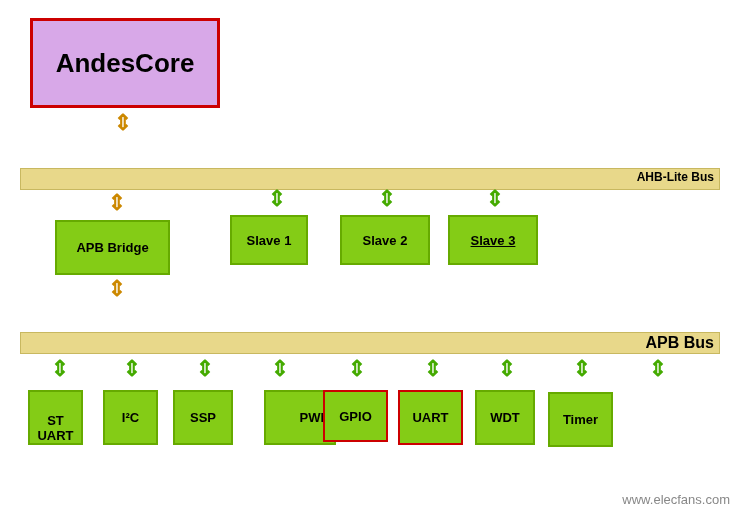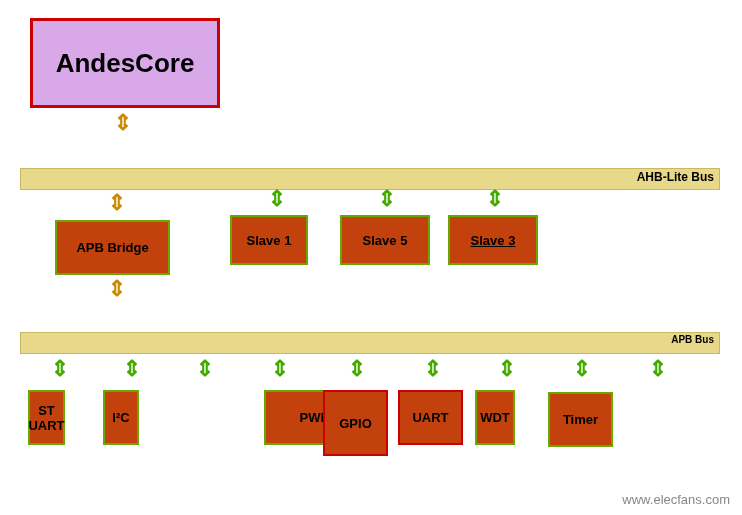--- a/index.html
+++ b/index.html
@@ -65,29 +65,29 @@
       left: 20px;
       width: 700px;
       height: 22px;
       background: #e8d88a;
       border: 1px solid #c8b860;
     }
     .apb-bus-label {
       position: absolute;
       top: 334px;
       right: 28px;
-      font-size: 10px;
+      font-size: 16px;
       font-weight: bold;
       color: #000;
     }
 
     
     .green-box {
       position: absolute;
-      background: #c2410c;
+      background: #84cc16;
       border: 2px solid #66aa00;
       display: flex;
       align-items: center;
       justify-content: center;
       text-align: center;
       font-size: 13px;
       font-weight: bold;
       color: #000;
     }
 
@@ -145,62 +145,65 @@
 
   <div class="v-arrow" style="left: 107px; top: 278px; width: 20px;">⇕</div>
 
   <div class="green-box" style="left: 230px; top: 215px; width: 78px; height: 50px;">
     <span>Slave 1</span>
   </div>
 
   <div class="v-arrow-green" style="left: 267px; top: 188px; width: 20px;">⇕</div>
 
   <div class="green-box" style="left: 340px; top: 215px; width: 90px; height: 50px;">
-    <span>Slave 5</span>
+    <span>Slave 2</span>
   </div>
 
   <div class="v-arrow-green" style="left: 377px; top: 188px; width: 20px;">⇕</div>
 
   <div class="green-box" style="left: 448px; top: 215px; width: 90px; height: 50px; text-decoration: underline;">
     <span>Slave 3</span>
   </div>
 
   <div class="v-arrow-green" style="left: 485px; top: 188px; width: 20px;">⇕</div>
 
   <div class="apb-bus"></div>
   <div class="apb-bus-label">APB Bus</div>
 
-  <div class="green-box" style="left: 28px; top: 390px; width: 37px; height: 55px;">
+  <div class="green-box" style="left: 28px; top: 390px; width: 55px; height: 55px; align-items: flex-end;">
     <span>ST UART</span>
   </div>
   <div class="v-arrow-green" style="left: 50px; top: 358px; width: 20px;">⇕</div>
 
-  <div class="green-box" style="left: 103px; top: 390px; width: 36px; height: 55px;">
+  <div class="green-box" style="left: 103px; top: 390px; width: 55px; height: 55px;">
     <span>I²C</span>
   </div>
   <div class="v-arrow-green" style="left: 122px; top: 358px; width: 20px;">⇕</div>
 
+  <div class="green-box" style="left: 173px; top: 390px; width: 60px; height: 55px;">
+    <span>SSP</span>
+  </div>
   <div class="v-arrow-green" style="left: 195px; top: 358px; width: 20px;">⇕</div>
 
   <div class="green-box" style="left: 264px; top: 390px; width: 72px; height: 55px; padding-left: 31px;">
     <span>PWM</span>
   </div>
   <div class="v-arrow-green" style="left: 270px; top: 358px; width: 20px;">⇕</div>
 
-  <div class="green-box red-border" style="left: 323px; top: 390px; width: 65px; height: 66px;">
+  <div class="green-box red-border" style="left: 323px; top: 390px; width: 65px; height: 52px;">
     <span>GPIO</span>
   </div>
   <div class="v-arrow-green" style="left: 347px; top: 358px; width: 20px;">⇕</div>
 
   <div class="green-box red-border" style="left: 398px; top: 390px; width: 65px; height: 55px;">
     <span>UART</span>
   </div>
   <div class="v-arrow-green" style="left: 423px; top: 358px; width: 20px;">⇕</div>
 
-  <div class="green-box" style="left: 475px; top: 390px; width: 40px; height: 55px;">
+  <div class="green-box" style="left: 475px; top: 390px; width: 60px; height: 55px;">
     <span>WDT</span>
   </div>
   <div class="v-arrow-green" style="left: 497px; top: 358px; width: 20px;">⇕</div>
 
   <div class="green-box" style="left: 548px; top: 392px; width: 65px; height: 55px;">
     <span>Timer</span>
   </div>
   <div class="v-arrow-green" style="left: 572px; top: 358px; width: 20px;">⇕</div>
 
   <div class="v-arrow-green" style="left: 648px; top: 358px; width: 20px;">⇕</div>

